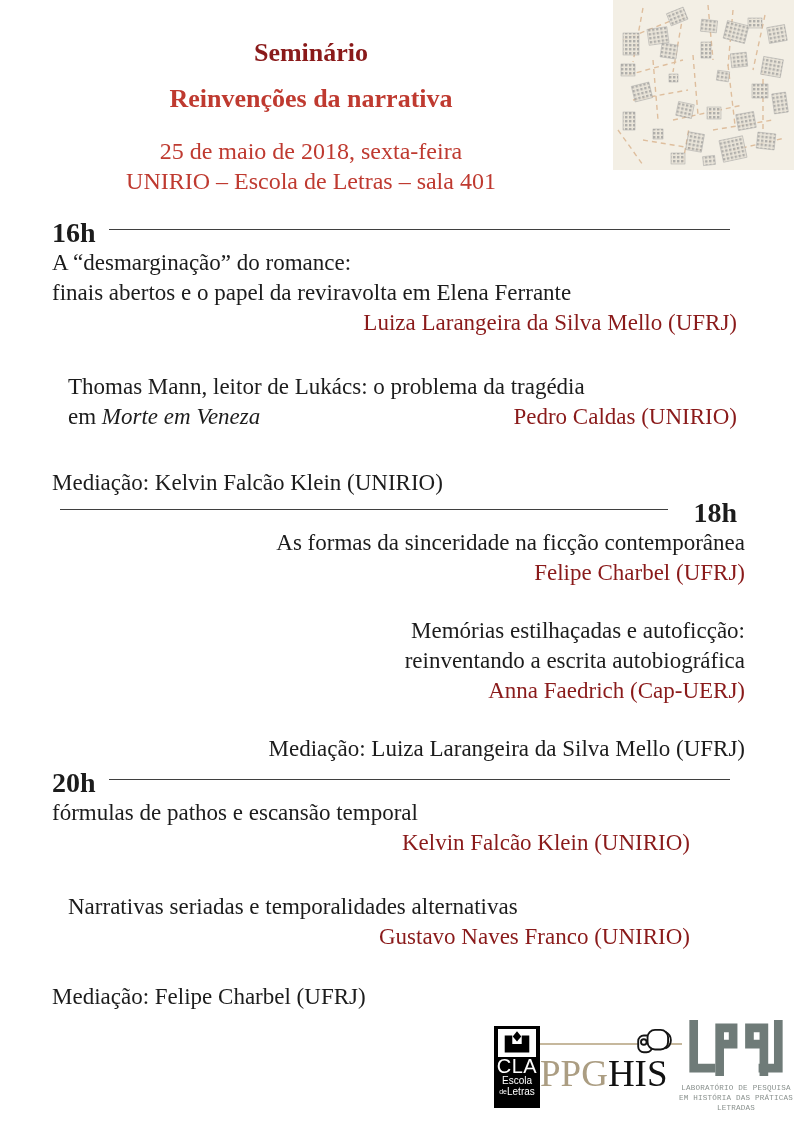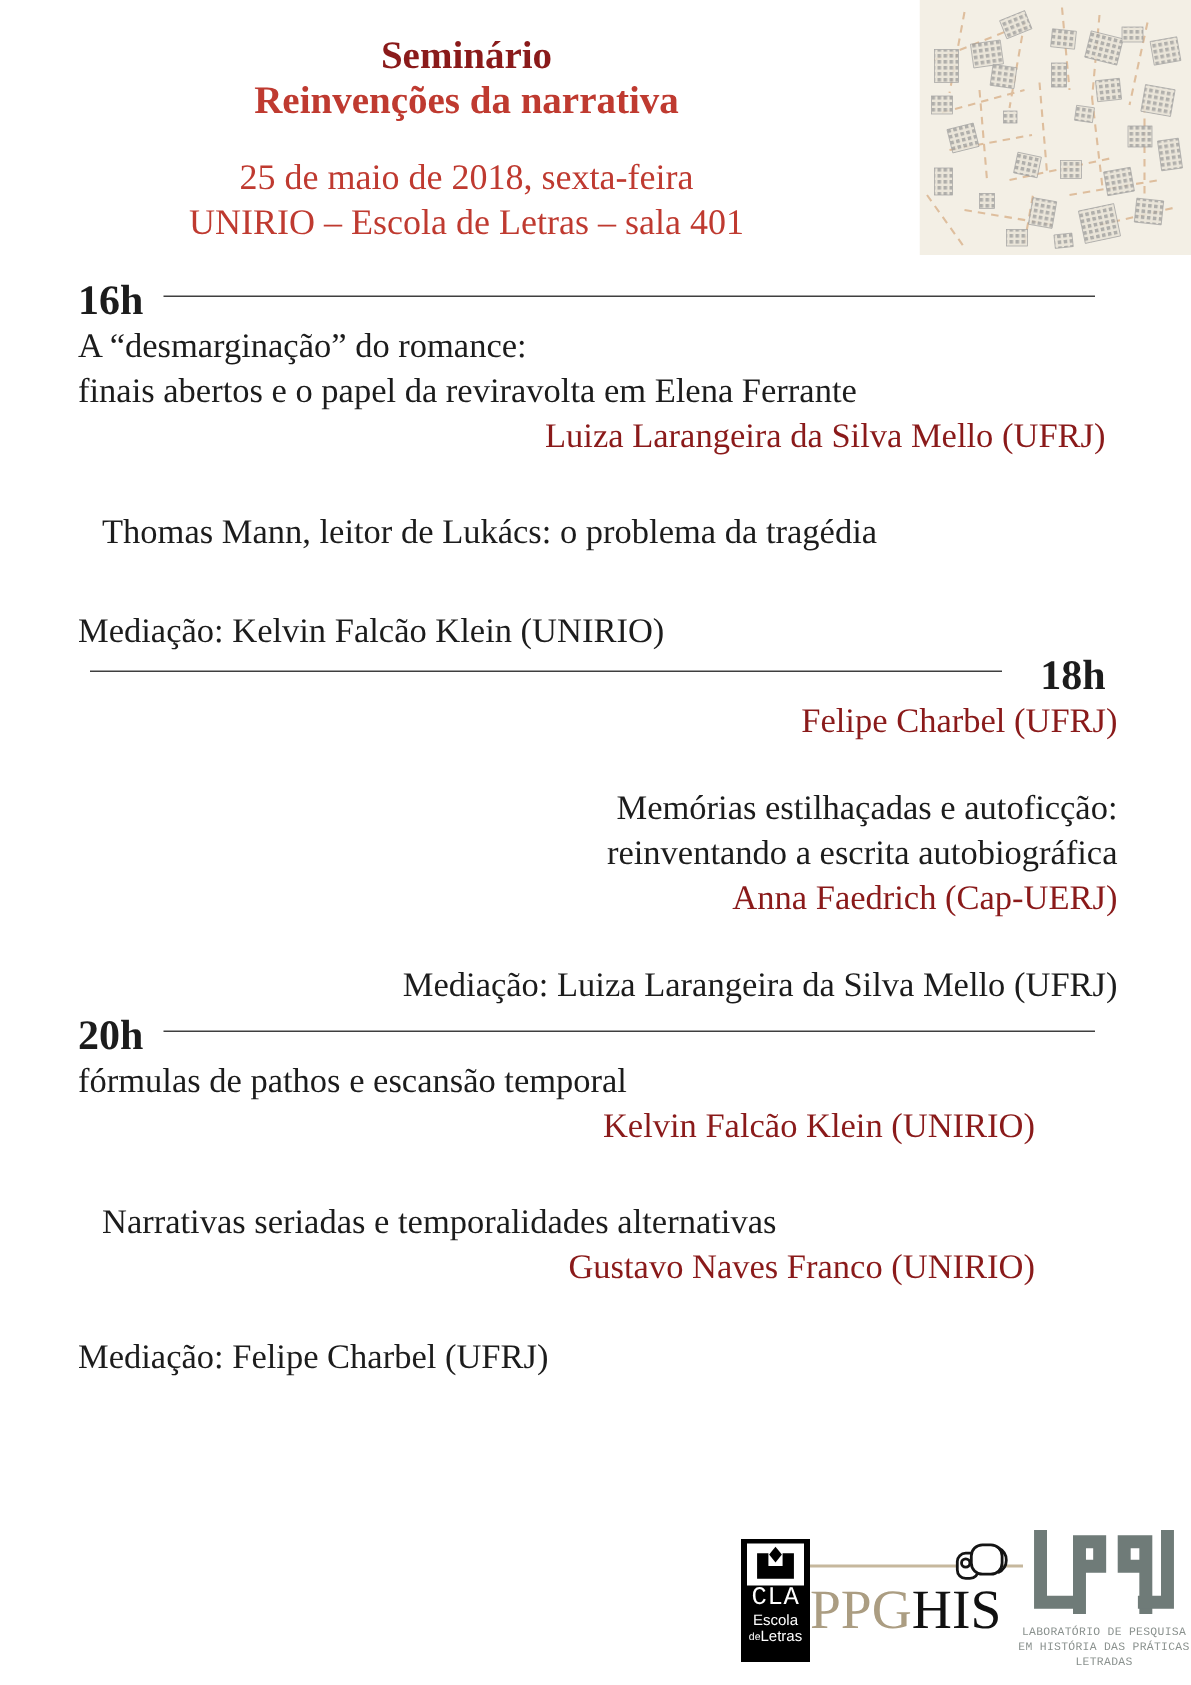--- a/index.html
+++ b/index.html
@@ -1,21 +1,21 @@
 <!DOCTYPE html>
 <html><head>
 <meta charset="utf-8">
 <style>
   html,body{margin:0;padding:0;background:#ffffff;}
   .page{position:relative;width:794px;height:1123px;background:#ffffff;
         font-family:"Liberation Serif",serif;color:#1c1c1c;overflow:hidden;}
 
   
   .header{padding-top:22px;width:622px;text-align:center;}
-  .h-line{line-height:30px;font-size:26px;font-weight:bold;}
+  .h-line{line-height:30px;font-size:26px;font-weight:bold;margin-top:16px;}
   .title-seminar{color:#8a1a1a;}
   .title-main{color:#bf3a30;}
   .h-gap{height:22px;}
   .h-date{line-height:30px;font-size:24px;color:#bf3a30;}
 
   
   .map-art{position:absolute;top:0;left:613px;width:181px;height:170px;}
 
   
   .program{margin-top:22px;padding:0 49px 0 52px;font-size:23px;}
@@ -34,21 +34,21 @@
   .mt34{margin-top:34px;margin-left:16px;} .mt36{margin-top:36px;}
   .split{display:flex;justify-content:space-between;}
   .italic{font-style:italic;}
 
   
   .footer{position:absolute;left:0;top:1020px;width:794px;height:103px;}
   .cla{position:absolute;left:494px;top:6px;width:46px;height:82px;background:#000;
        color:#fff;text-align:center;display:flex;flex-direction:column;align-items:center;
        padding:3px 2px;box-sizing:border-box;}
   .cla-sym{width:38px;height:28px;background:#fff;display:flex;align-items:center;justify-content:center;}
-  .cla-acronym{font-family:Liberation Mono, monospace;font-size:17px;line-height:18px;letter-spacing:.5px;}
+  .cla-acronym{font-family:Liberation Sans, sans-serif;font-size:20px;line-height:18px;letter-spacing:.5px;}
   .cla-school{font-family:"Liberation Sans",sans-serif;font-size:10px;line-height:11px;}
   .cla-school .de{font-size:7px;vertical-align:1px;}
   .ppghis{position:absolute;left:540px;top:8px;width:142px;}
   .ppg-line-row{position:relative;height:26px;}
   .ppg-line{position:absolute;left:0;right:0;top:15px;height:2px;background:#c6b89d;}
   .scroll-wrap{position:absolute;right:6px;top:0;background:transparent;}
   .ppg-text{font-size:37px;line-height:40px;white-space:nowrap;}
   .ppg-text .ppg{color:#ab9d82;}
   .ppg-text .his{color:#111;}
   .lppl{position:absolute;left:678px;top:0;width:116px;text-align:center;}
@@ -136,30 +136,35 @@
         <span class="time">16h</span>
         <span class="rule rule-after"></span>
       </div>
       <div>
         <div class="talk-line">A “desmarginação” do romance:</div>
         <div class="talk-line">finais abertos e o papel da reviravolta em Elena Ferrante</div>
         <div class="speaker sp-right">Luiza Larangeira da Silva Mello (UFRJ)</div>
       </div>
       <div class="mt34">
         <div class="talk-line">Thomas Mann, leitor de Lukács: o problema da tragédia</div>
+        <div class="talk-line split">
+          <span><span>em </span><span class="italic">Morte em Veneza</span></span>
+          <span class="speaker pr8">Pedro Caldas (UNIRIO)</span>
+        </div>
       </div>
       <div class="mediation mt36">Mediação: Kelvin Falcão Klein (UNIRIO)</div>
     </section>
 
     <section>
       <div class="session-head">
         <span class="rule rule-before"></span>
         <span class="time pr8">18h</span>
       </div>
       <div class="t-right">
+        <div class="talk-line">As formas da sinceridade na ficção contemporânea</div>
         <div class="speaker">Felipe Charbel (UFRJ)</div>
       </div>
       <div class="t-right mt28">
         <div class="talk-line">Memórias estilhaçadas e autoficção:</div>
         <div class="talk-line">reinventando a escrita autobiográfica</div>
         <div class="speaker">Anna Faedrich (Cap-UERJ)</div>
       </div>
       <div class="mediation mt28 t-right">Mediação: Luiza Larangeira da Silva Mello (UFRJ)</div>
     </section>
 

